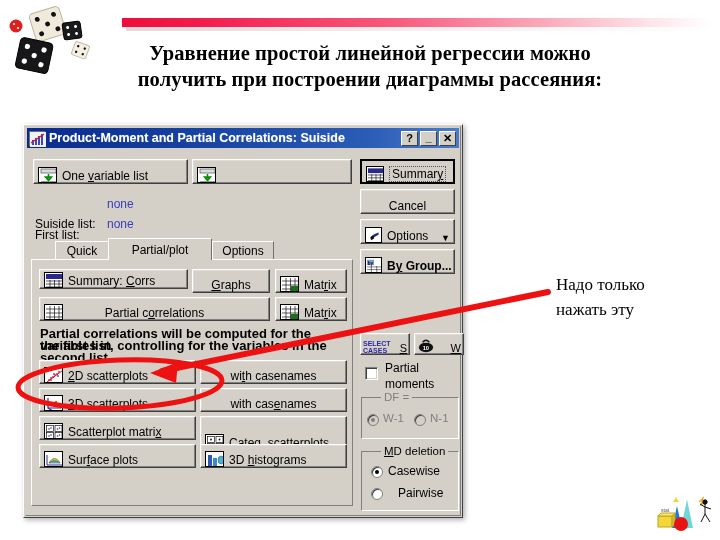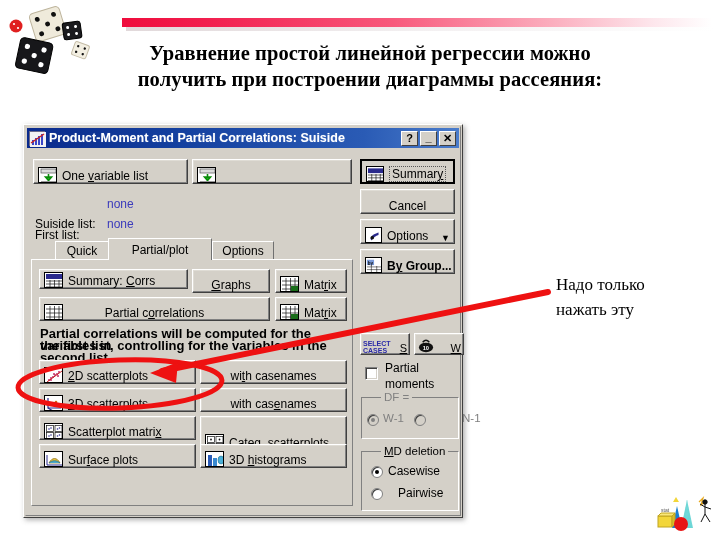--- a/index.html
+++ b/index.html
@@ -600,21 +600,21 @@
 
     <div class="chk" style="left:341px; top:242px;"></div>
     <div class="lbl" style="left:361px; top:236px;">Partial</div>
     <div class="lbl" style="left:361px; top:252px;">moments</div>
 
     <div class="group" style="left:337px; top:272px; width:98px; height:42px;">
       <span class="group-title disabled">DF =</span>
       <span class="rad dis on" style="left:5px; top:16px;"></span>
       <span class="lbl disabled" style="left:21px; top:14px; font-size:11.5px;">W-1</span>
       <span class="rad dis" style="left:52px; top:16px;"></span>
-      <span class="lbl disabled" style="left:68px; top:14px; font-size:11.5px;margin-left:32px;">N-1</span>
+      <span class="lbl disabled" style="left:68px; top:14px; font-size:11.5px;">N-1</span>
     </div>
 
     <div class="group" style="left:337px; top:326px; width:98px; height:60px;">
       <span class="group-title"><u>M</u>D deletion</span>
       <span class="rad on" style="left:9px; top:14px;"></span>
       <span class="lbl" style="left:26px; top:12px;">Casewise</span>
       <span class="rad" style="left:9px; top:36px;"></span>
       <span class="lbl" style="left:36px; top:34px;">Pairwise</span>
     </div>
   </div>

